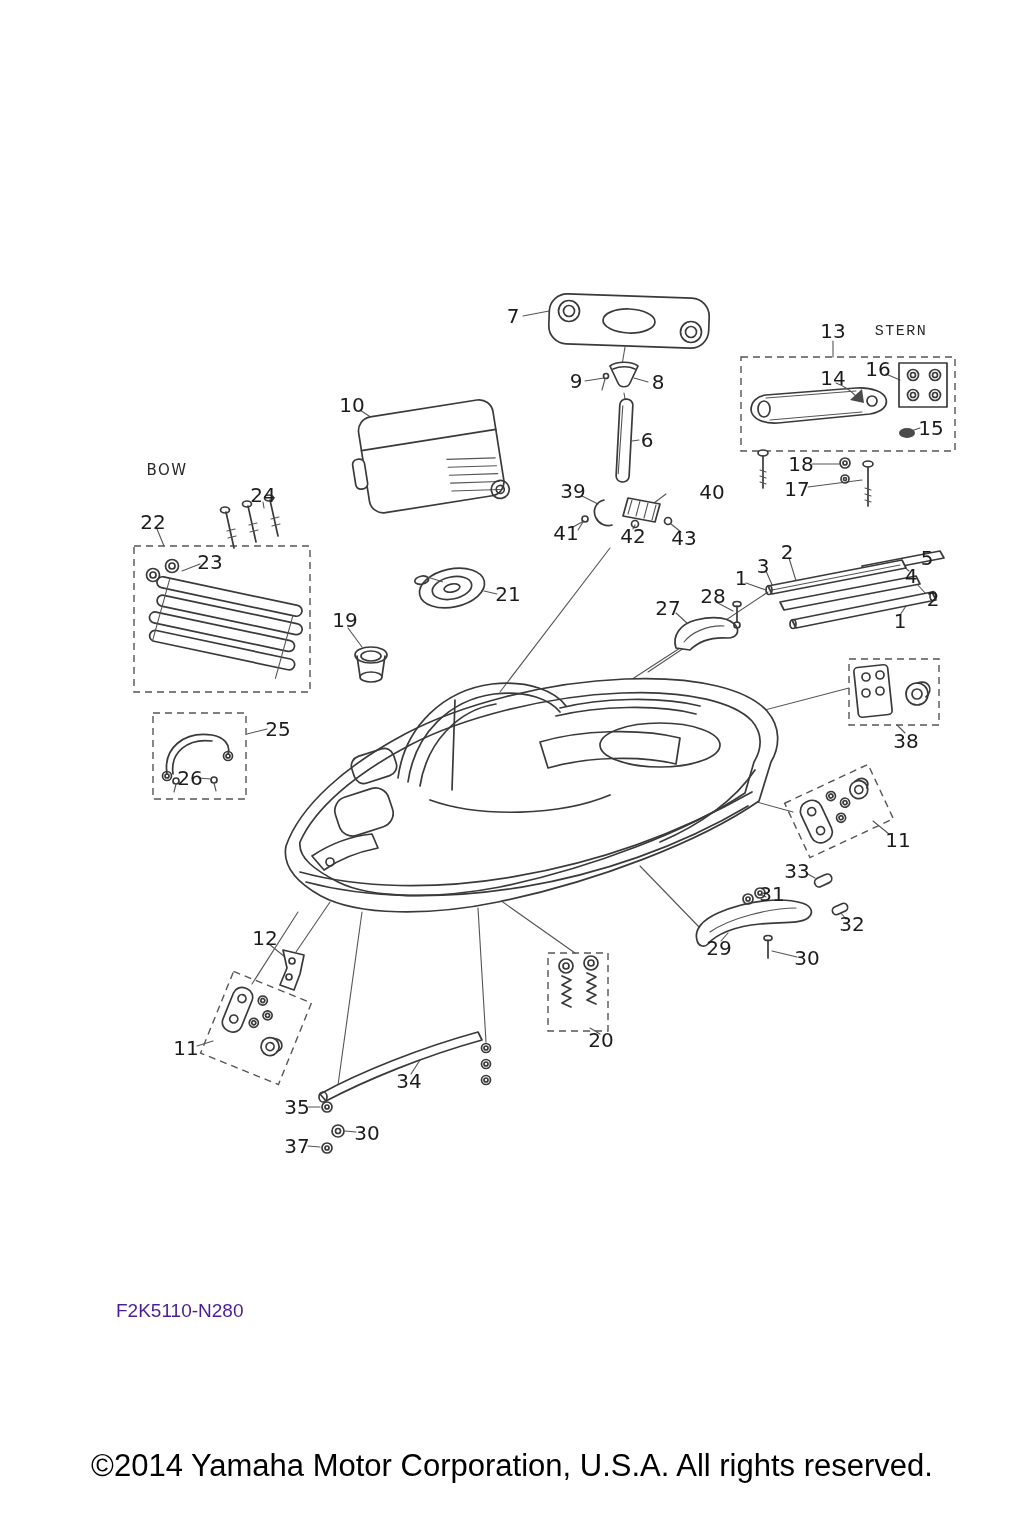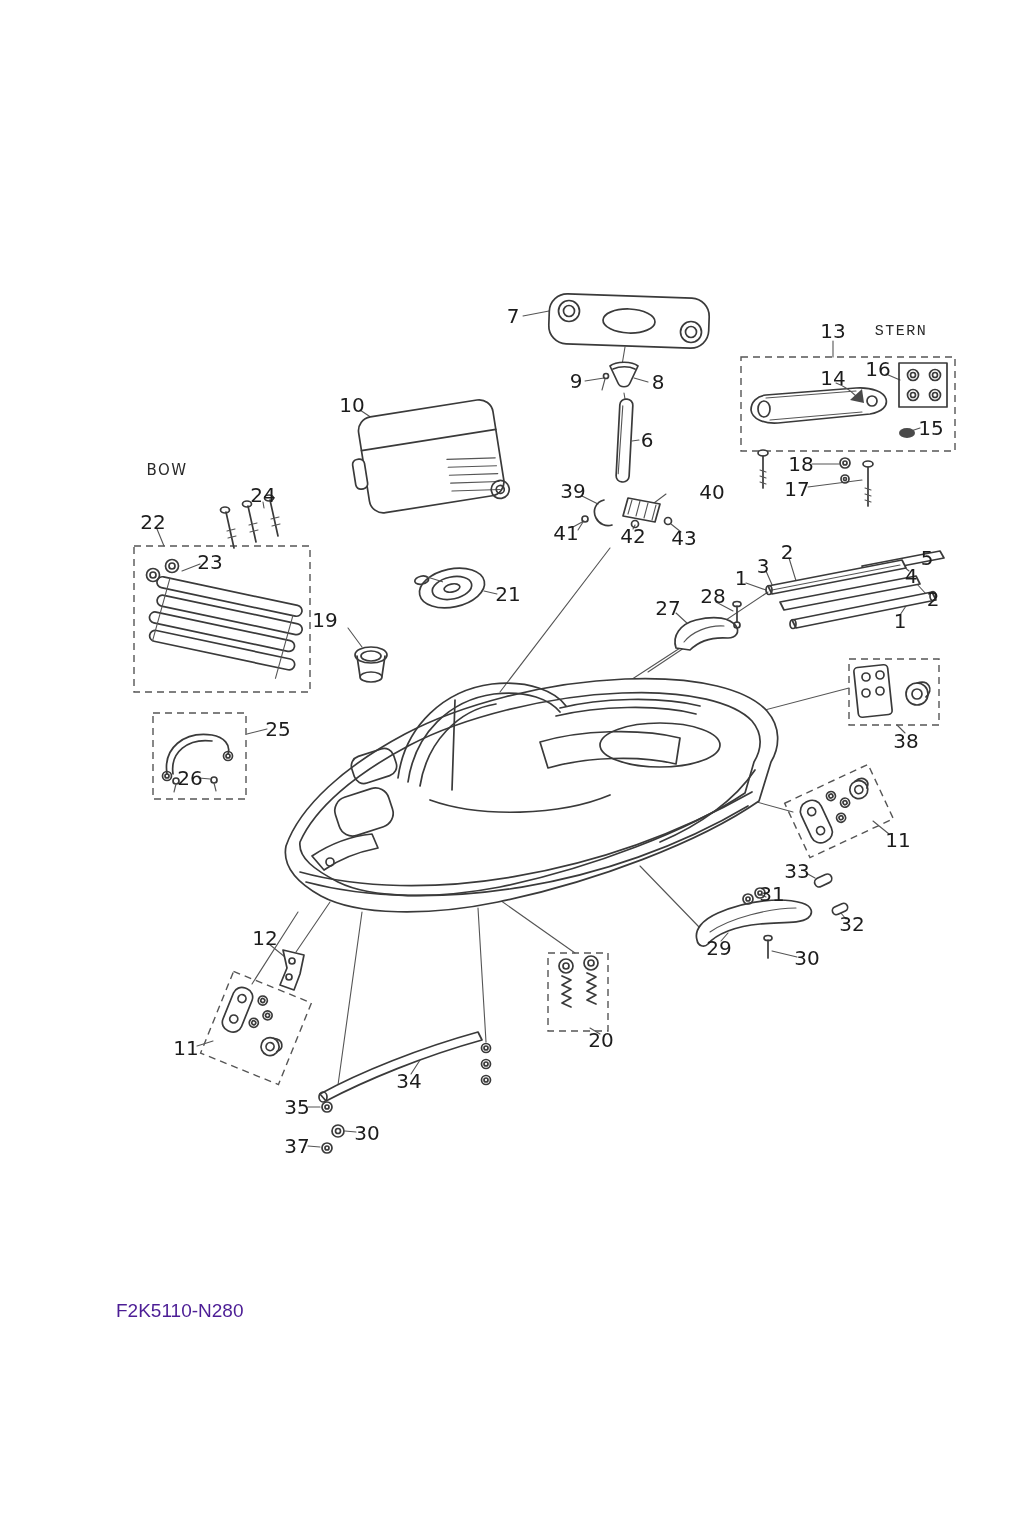--- a/index.html
+++ b/index.html
@@ -382,21 +382,21 @@
       <div class="callout" style="left: 352px; top: 405px;">10</div>
       <div class="callout" style="left: 898px; top: 840px;">11</div>
       <div class="callout" style="left: 186px; top: 1048px;">11</div>
       <div class="callout" style="left: 265px; top: 938px;">12</div>
       <div class="callout" style="left: 833px; top: 331px;">13</div>
       <div class="callout" style="left: 833px; top: 378px;">14</div>
       <div class="callout" style="left: 931px; top: 428px;">15</div>
       <div class="callout" style="left: 878px; top: 369px;">16</div>
       <div class="callout" style="left: 797px; top: 489px;">17</div>
       <div class="callout" style="left: 801px; top: 464px;">18</div>
-      <div class="callout" style="left: 325px; top: 620px;">19</div>
+      <div class="callout" style="left: 345px; top: 620px;">19</div>
       <div class="callout" style="left: 601px; top: 1040px;">20</div>
       <div class="callout" style="left: 508px; top: 594px;">21</div>
       <div class="callout" style="left: 153px; top: 522px;">22</div>
       <div class="callout" style="left: 210px; top: 562px;">23</div>
       <div class="callout" style="left: 263px; top: 495px;">24</div>
       <div class="callout" style="left: 278px; top: 729px;">25</div>
       <div class="callout" style="left: 190px; top: 778px;">26</div>
       <div class="callout" style="left: 668px; top: 608px;">27</div>
       <div class="callout" style="left: 713px; top: 596px;">28</div>
       <div class="callout" style="left: 719px; top: 948px;">29</div>
@@ -415,13 +415,14 @@
       <div class="callout" style="left: 633px; top: 536px;">42</div>
       <div class="callout" style="left: 684px; top: 538px;">43</div>
     </div>
 
   <div class="dir-label" style="left:167px;top:470px;">BOW</div>
 
   <div class="dir-label" style="left:901px;top:331px;font-family:Liberation Mono, monospace;">STERN</div>
 
   <div class="part-code">F2K5110-N280</div>
 
+  <div class="copyright">©2014 Yamaha Motor Corporation, U.S.A. All rights reserved.</div>
 </div>
 
 </body></html>

